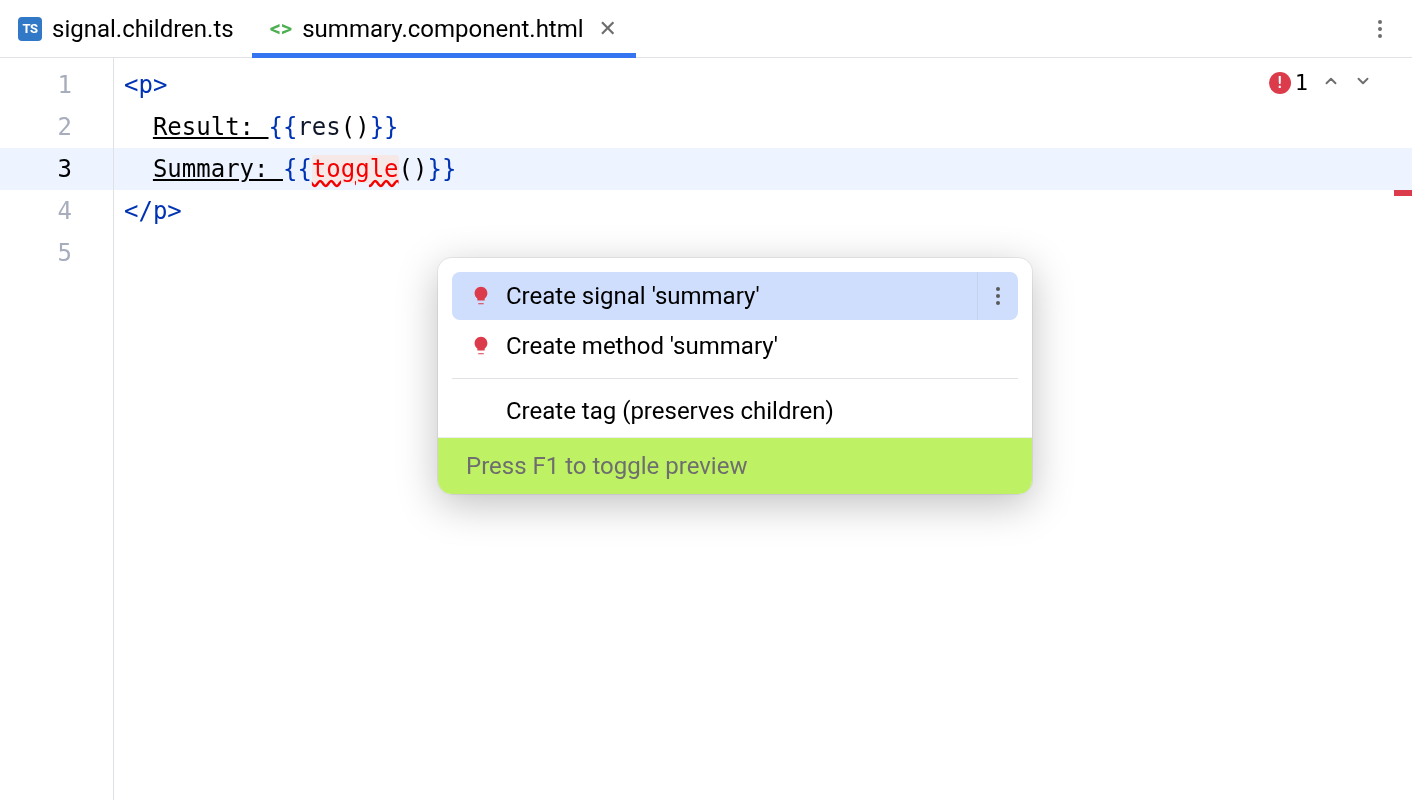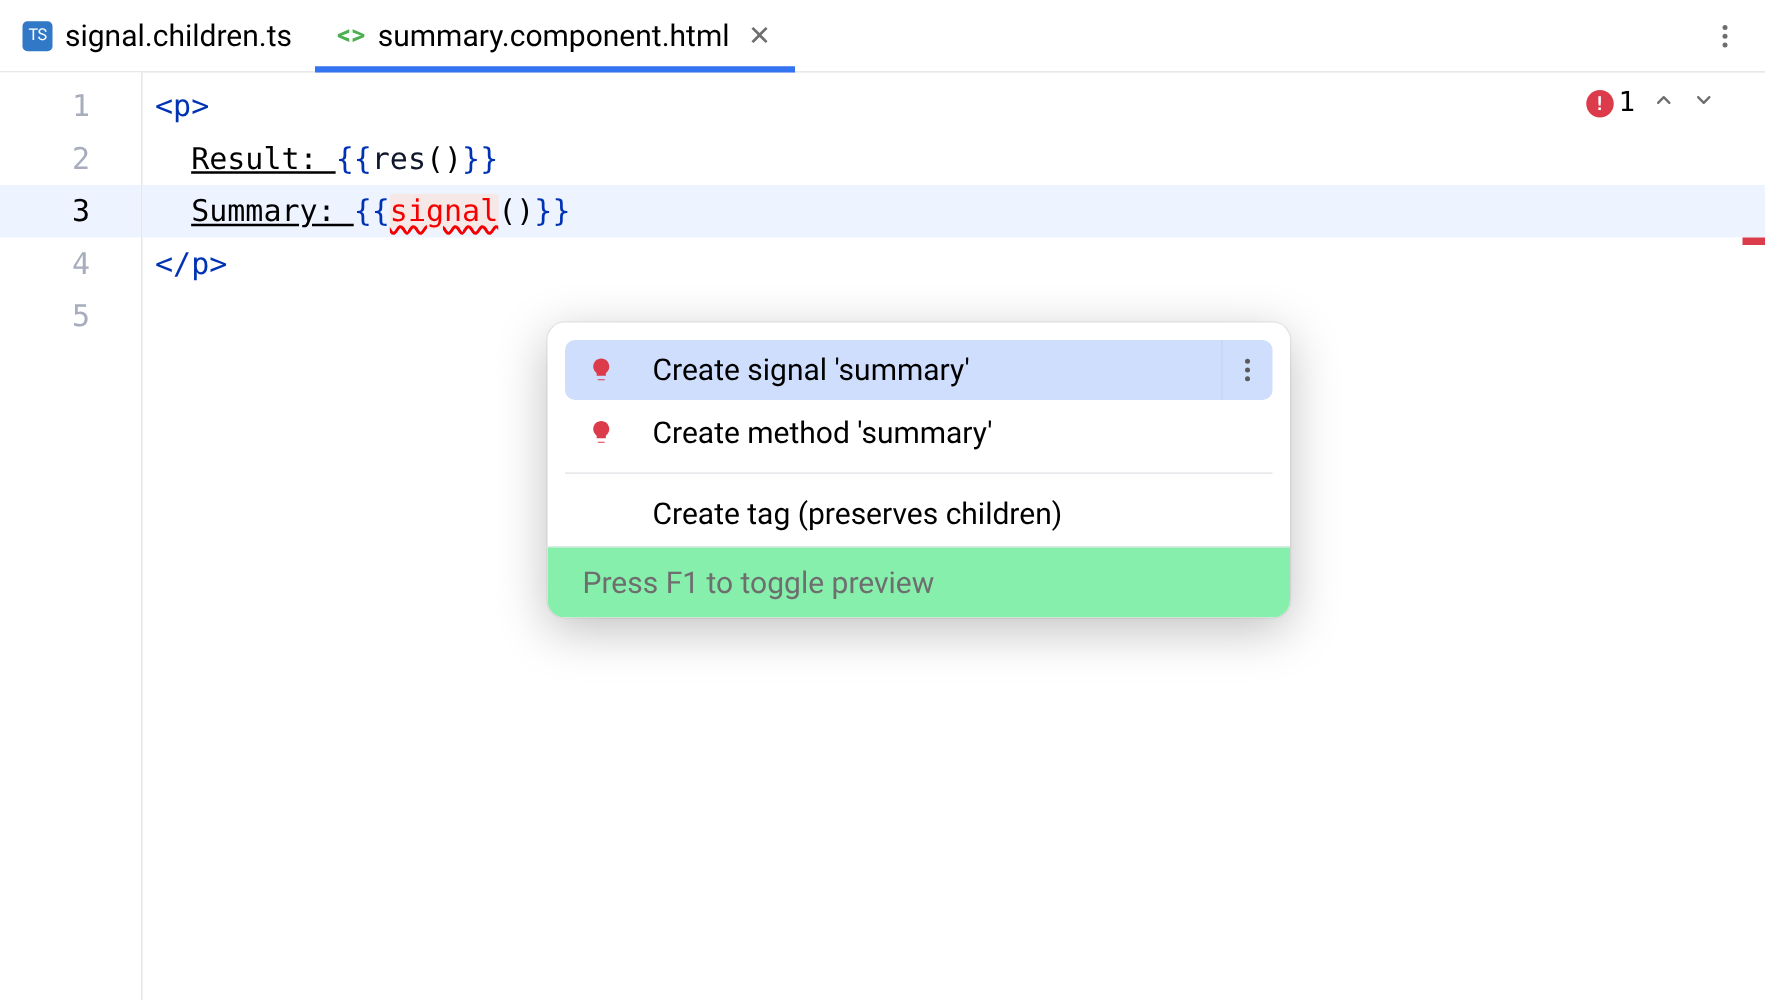--- a/index.html
+++ b/index.html
@@ -48,21 +48,21 @@
     color: #6e6e6e;
     width: 28px; height: 28px;
     display: flex; align-items: center; justify-content: center;
     cursor: pointer;
   }
   .ts-icon {
     width: 24px; height: 24px;
     background: #3178c6;
     color: #fff;
     font-size: 13px;
-    font-weight: 400;
+    font-weight: 700;
     border-radius: 4px;
     display: flex; align-items: center; justify-content: center;
     letter-spacing: -0.5px;
   }
   .html-icon {
     color: #4caf50;
     font-size: 22px;
     font-weight: 600;
   }
   
@@ -167,39 +167,39 @@
   .popup-body { padding: 14px 0 0 0; }
   .popup-item {
     display: flex;
     align-items: center;
     height: 48px;
     padding: 0 18px;
     margin: 0 14px 2px 14px;
     border-radius: 8px;
     font-size: 24px;
     color: #000;
-    gap: 30px;
+    gap: 14px;
     cursor: pointer;
   }
   .popup-item.selected { background: #cfdefc; }
   .popup-item .spacer { flex: 1; }
   .popup-item .item-more {
     padding-left: 18px;
     border-left: 1px solid rgba(0,0,0,0.05);
     color: #5a5a5a;
     height: 100%;
     display: flex; align-items: center;
   }
   .popup-sep {
     height: 1px;
     background: #dfe1e5;
     margin: 8px 14px;
   }
   .popup-footer {
-    background: #86efac;
+    background: #bef264;
     padding: 14px 28px;
     font-size: 24px;
     color: #6e6e6e;
     border-top: 1px solid #ebecf0;
   }
   .bulb-icon {
     width: 22px; height: 22px;
     display: flex; align-items: center; justify-content: center;
   }
   .bulb-red svg { fill: #db3b4b; }
@@ -236,21 +236,21 @@
     <div class="gutter-line">1</div>
     <div class="gutter-line">2</div>
     <div class="gutter-line current">3</div>
     <div class="gutter-line">4</div>
     <div class="gutter-line">5</div>
   </div>
 
   <div class="code-area">
     <div class="code-line"><span class="tok-angle">&lt;</span><span class="tok-tag">p</span><span class="tok-angle">&gt;</span></div>
     <div class="code-line"><span class="indent">  </span><span class="tok-text">Result: </span><span class="tok-brace">{{</span><span class="tok-fn">res</span><span class="tok-paren">()</span><span class="tok-brace">}}</span></div>
-    <div class="code-line current"><span class="indent">  </span><span class="tok-text">Summary: </span><span class="tok-brace">{{</span><span class="tok-err">signal</span><span class="tok-paren">()</span><span class="tok-brace">}}</span></div>
+    <div class="code-line current"><span class="indent">  </span><span class="tok-text">Summary: </span><span class="tok-brace">{{</span><span class="tok-err">toggle</span><span class="tok-paren">()</span><span class="tok-brace">}}</span></div>
     <div class="code-line"><span class="tok-angle">&lt;/</span><span class="tok-tag">p</span><span class="tok-angle">&gt;</span></div>
     <div class="code-line"></div>
 
     <div class="inspection">
       <div class="err-badge">
         <span class="err-circle">!</span>
         <span>1</span>
       </div>
       <span class="chev">
         <svg width="18" height="18" viewBox="0 0 24 24" fill="none" stroke="currentColor" stroke-width="2.5" stroke-linecap="round" stroke-linejoin="round">

